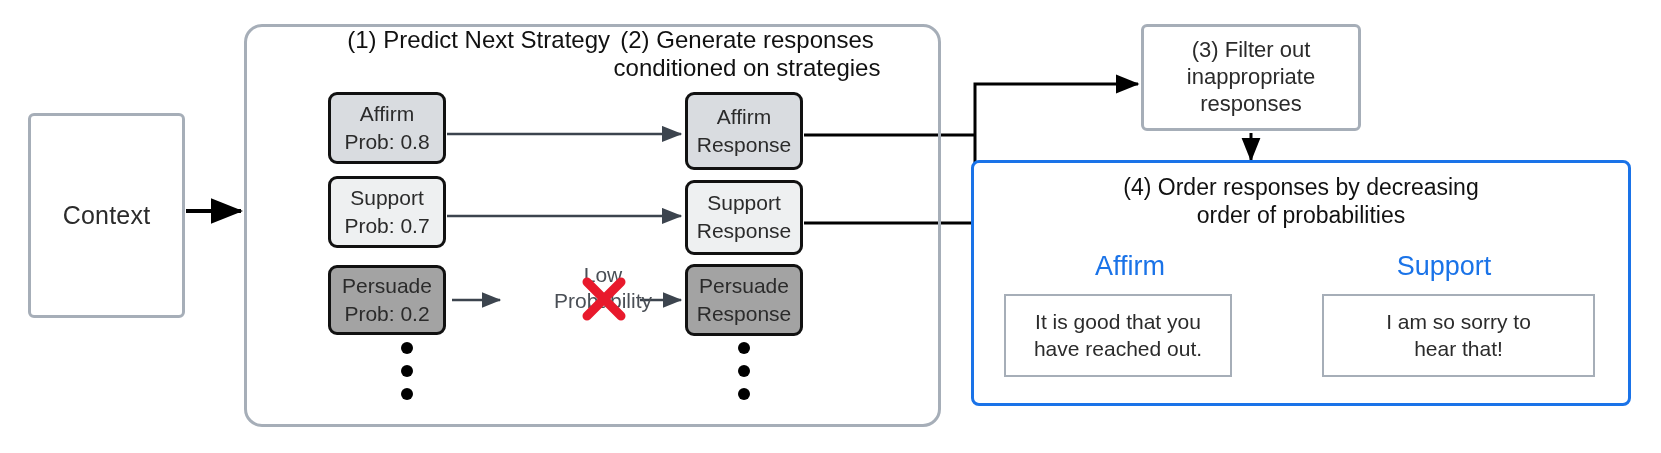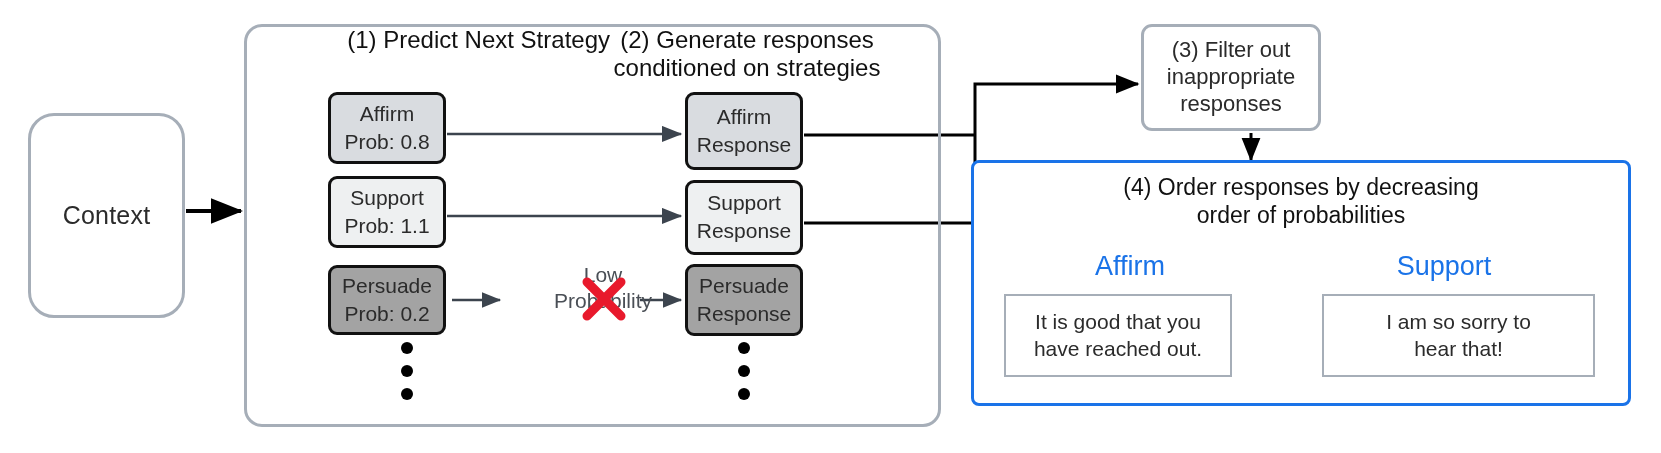--- a/index.html
+++ b/index.html
@@ -14,21 +14,21 @@
     background: #ffffff;
     font-family: "Liberation Sans", sans-serif;
     overflow: hidden;
   }
   .abs { position: absolute; box-sizing: border-box; }
 
   
   #context-box {
     left: 28px; top: 113px; width: 157px; height: 205px;
     border: 3px solid #a6aeb8;
-    border-radius: 26px;
+    border-radius: 6px;
     background: #ffffff;
     display: flex; align-items: center; justify-content: center;
   }
   #context-box .label {
     font-size: 25px; color: #2b2b2b; letter-spacing: .2px;
   }
 
   
   #pipeline-container {
     left: 244px; top: 24px; width: 697px; height: 403px;
@@ -85,23 +85,23 @@
   .dots i {
     display: block; width: 12px; height: 12px; border-radius: 50%;
     background: #000000; margin: 0 0 11px 0;
   }
   .dots i:last-child { margin-bottom: 0; }
   #dots-strategies { left: 401px; top: 342px; }
   #dots-responses  { left: 738px; top: 342px; }
 
   
   #filter-box {
-    left: 1141px; top: 24px; width: 180px; height: 107px;
+    left: 1141px; top: 24px; width: 220px; height: 107px;
     border: 3px solid #a6aeb8;
-    border-radius: 11px;
+    border-radius: 6px;
     background: #ffffff;
     display: flex; align-items: center; justify-content: center;
     text-align: center;
   }
   #filter-box .label {
     font-size: 22px; color: #2b2b2b; line-height: 1.22; white-space: pre-line;
   }
 
   
   #order-box {
@@ -182,21 +182,21 @@
   <div class="abs section-title" id="step1-title">(1) Predict Next Strategy</div>
   <div class="abs section-title" id="step2-title">(2) Generate responses
 conditioned on strategies</div>
 
   <div class="abs card fill-gray" id="strategy-affirm">
     <span class="line t">Affirm</span>
     <span class="line">Prob: 0.8</span>
   </div>
   <div class="abs card fill-light" id="strategy-support">
     <span class="line t">Support</span>
-    <span class="line">Prob: 1.1</span>
+    <span class="line">Prob: 0.7</span>
   </div>
   <div class="abs card fill-pink" id="strategy-persuade">
     <span class="line t">Persuade</span>
     <span class="line">Prob: 0.2</span>
   </div>
 
   <div class="abs dots" id="dots-strategies">
     <i></i>
     <i></i>
     <i></i>

